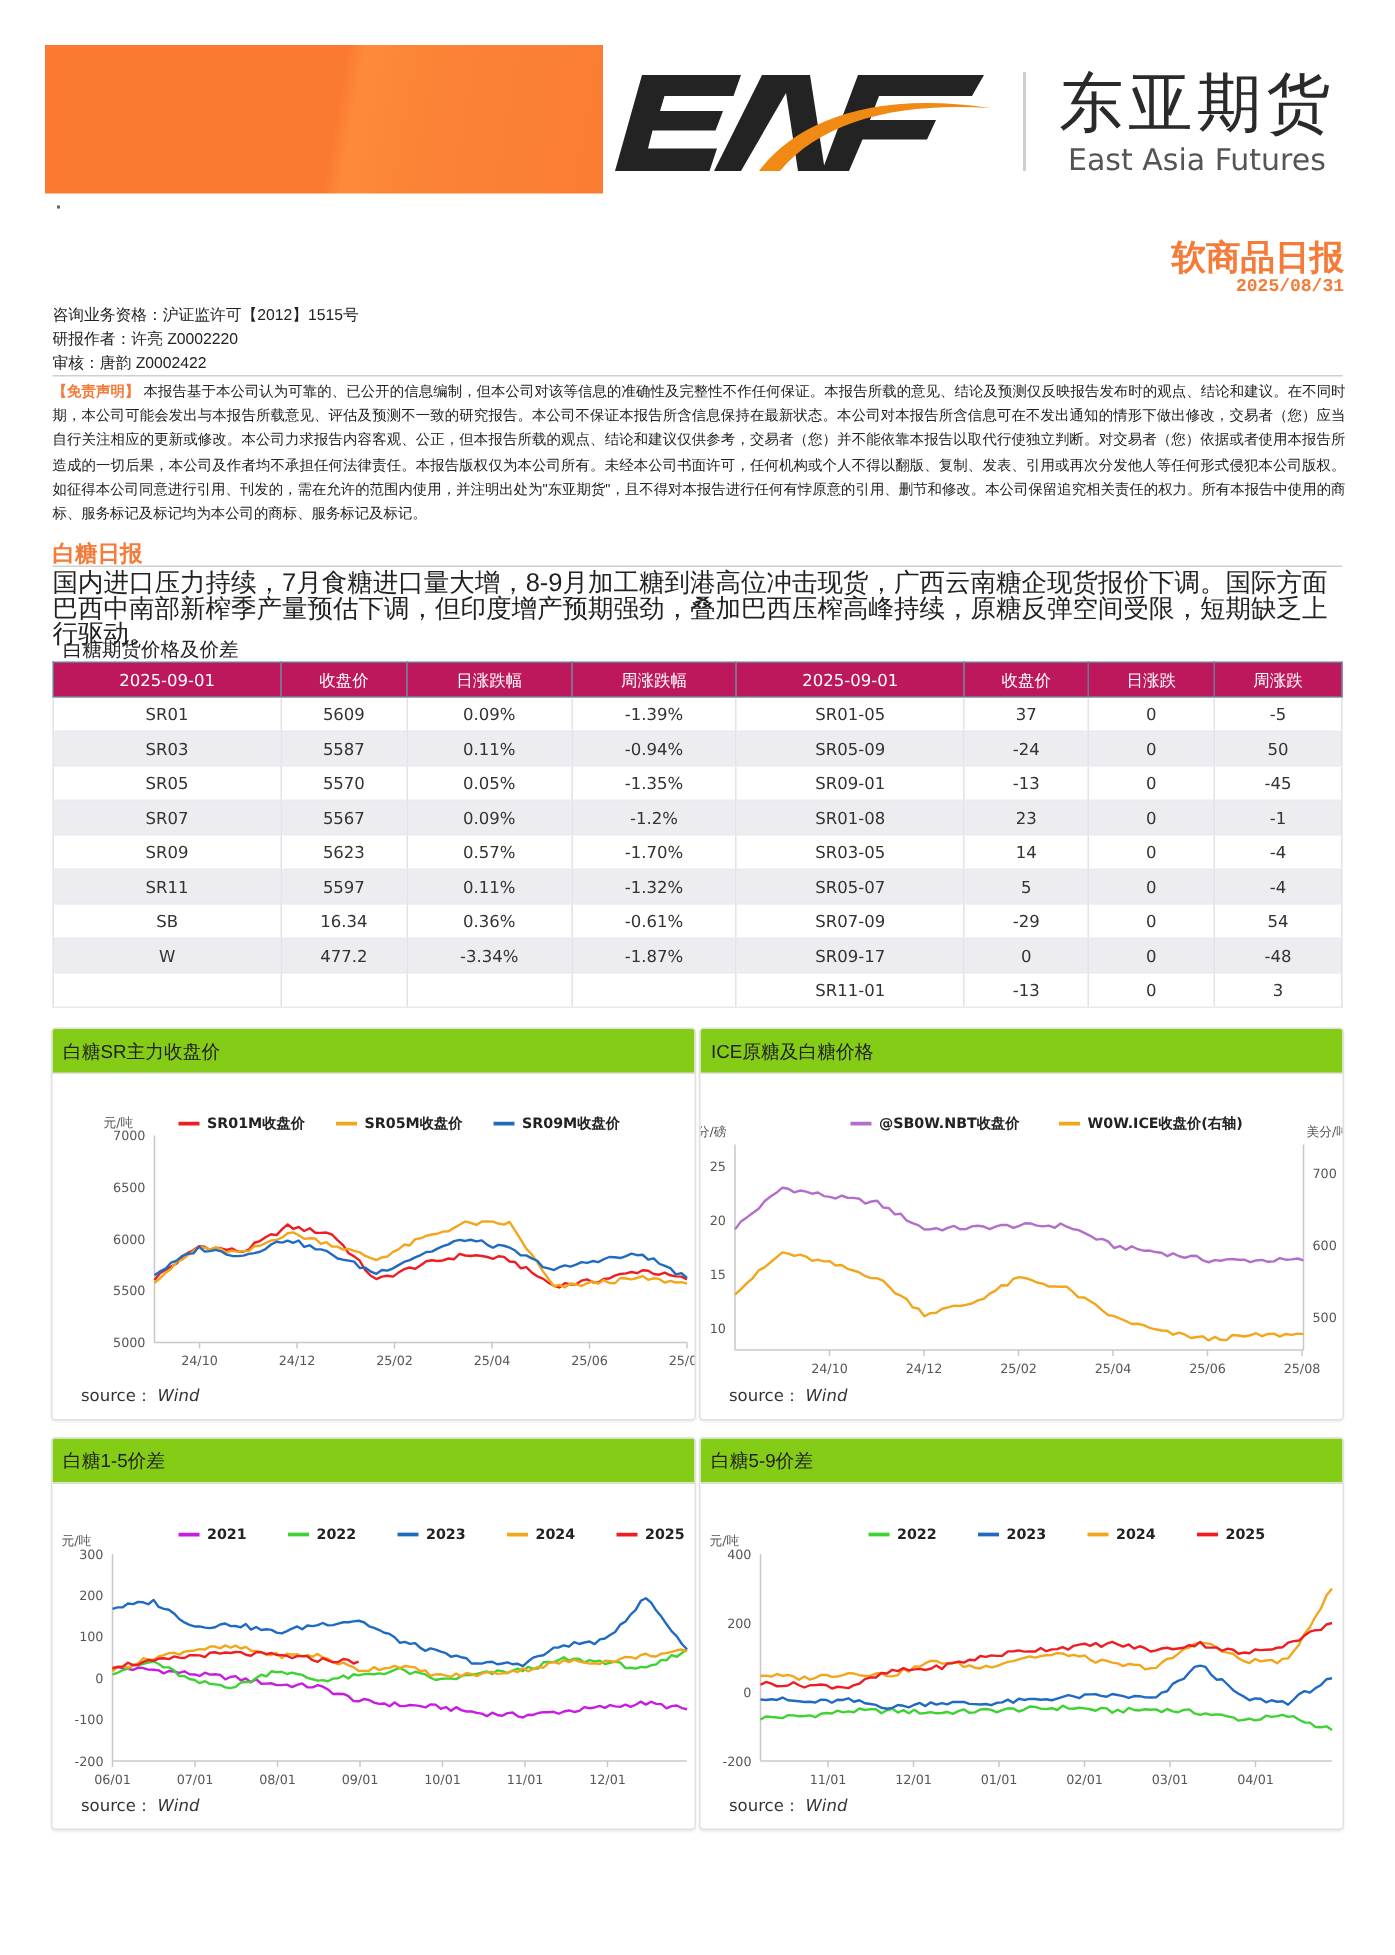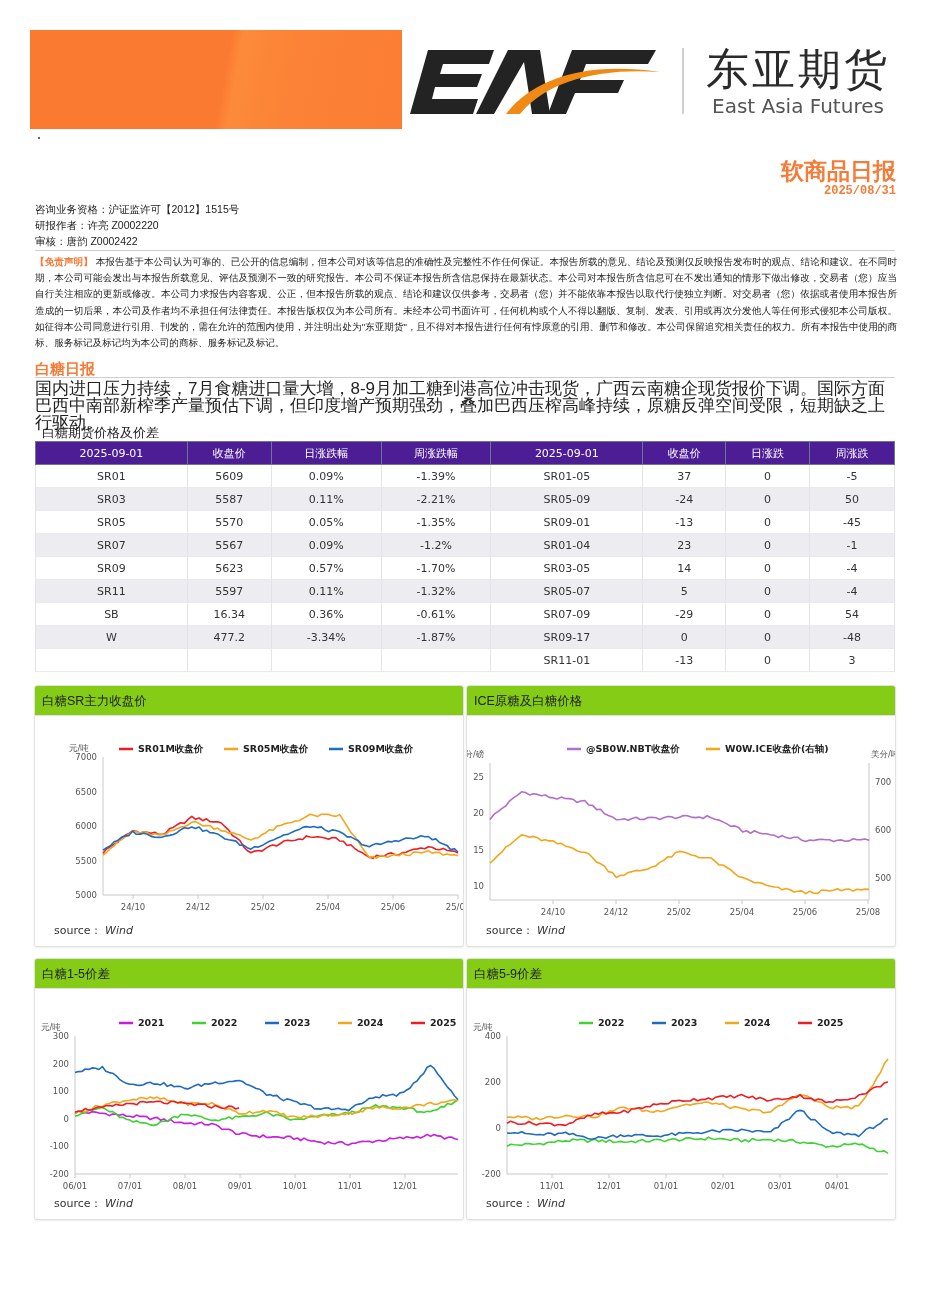--- a/index.html
+++ b/index.html
@@ -34,21 +34,21 @@
   .section-line { position: absolute; left: 35px; top: 377px; width: 860px; height: 1px; background: #cfcfcf; }
   .summary { position: absolute; left: 35px; top: 380px; width: 862px; font-size: 17px; line-height: 17px;
     color: #222; font-family: "Liberation Sans", sans-serif; }
 
   .table-caption { position: absolute; left: 42px; top: 424px; font-size: 13px; color: #222;
     font-family: "Liberation Sans", sans-serif; }
 
   
   table.price { position: absolute; left: 35px; top: 441px; width: 860px; border-collapse: collapse;
     font-family: "DejaVu Sans", sans-serif; font-size: 11px; }
-  table.price th { background: #4c1d95; color: #fff; font-weight: normal; height: 23px; border: 1px solid #6c7892; text-align: center; }
+  table.price th { background: #be185d; color: #fff; font-weight: normal; height: 23px; border: 1px solid #6c7892; text-align: center; }
   table.price td { height: 23px; text-align: center; color: #333; border-left: 1px solid #e2e2ea; border-right: 1px solid #e2e2ea; border-bottom: 1px solid #e9e9ef; }
   table.price tr:nth-child(even) td { background: #ededf1; }
   table.price tr:nth-child(odd) td { background: #ffffff; }
 
   
   .card { position: absolute; width: 430px; height: 262px; border: 1px solid #e1e1e1; border-radius: 3px; background: #fff;
     box-shadow: 0 1px 2px rgba(0,0,0,0.08); overflow: hidden; }
   .card-head { height: 30px; background: #84cc16; border-bottom: 1px solid #e1e1e1; padding-left: 7px;
     font-size: 12.5px; line-height: 30px; color: #222; font-family: "Liberation Sans", sans-serif; }
   .card svg { position: absolute; left: 0; top: 31px; }
@@ -127,42 +127,42 @@
         <td>-1.39%</td>
         <td>SR01-05</td>
         <td>37</td>
         <td>0</td>
         <td>-5</td>
       </tr>
       <tr>
         <td>SR03</td>
         <td>5587</td>
         <td>0.11%</td>
-        <td>-2.21%</td>
+        <td>-0.94%</td>
         <td>SR05-09</td>
         <td>-24</td>
         <td>0</td>
         <td>50</td>
       </tr>
       <tr>
         <td>SR05</td>
         <td>5570</td>
         <td>0.05%</td>
         <td>-1.35%</td>
         <td>SR09-01</td>
         <td>-13</td>
         <td>0</td>
         <td>-45</td>
       </tr>
       <tr>
         <td>SR07</td>
         <td>5567</td>
         <td>0.09%</td>
         <td>-1.2%</td>
-        <td>SR01-04</td>
+        <td>SR01-08</td>
         <td>23</td>
         <td>0</td>
         <td>-1</td>
       </tr>
       <tr>
         <td>SR09</td>
         <td>5623</td>
         <td>0.57%</td>
         <td>-1.70%</td>
         <td>SR03-05</td>

